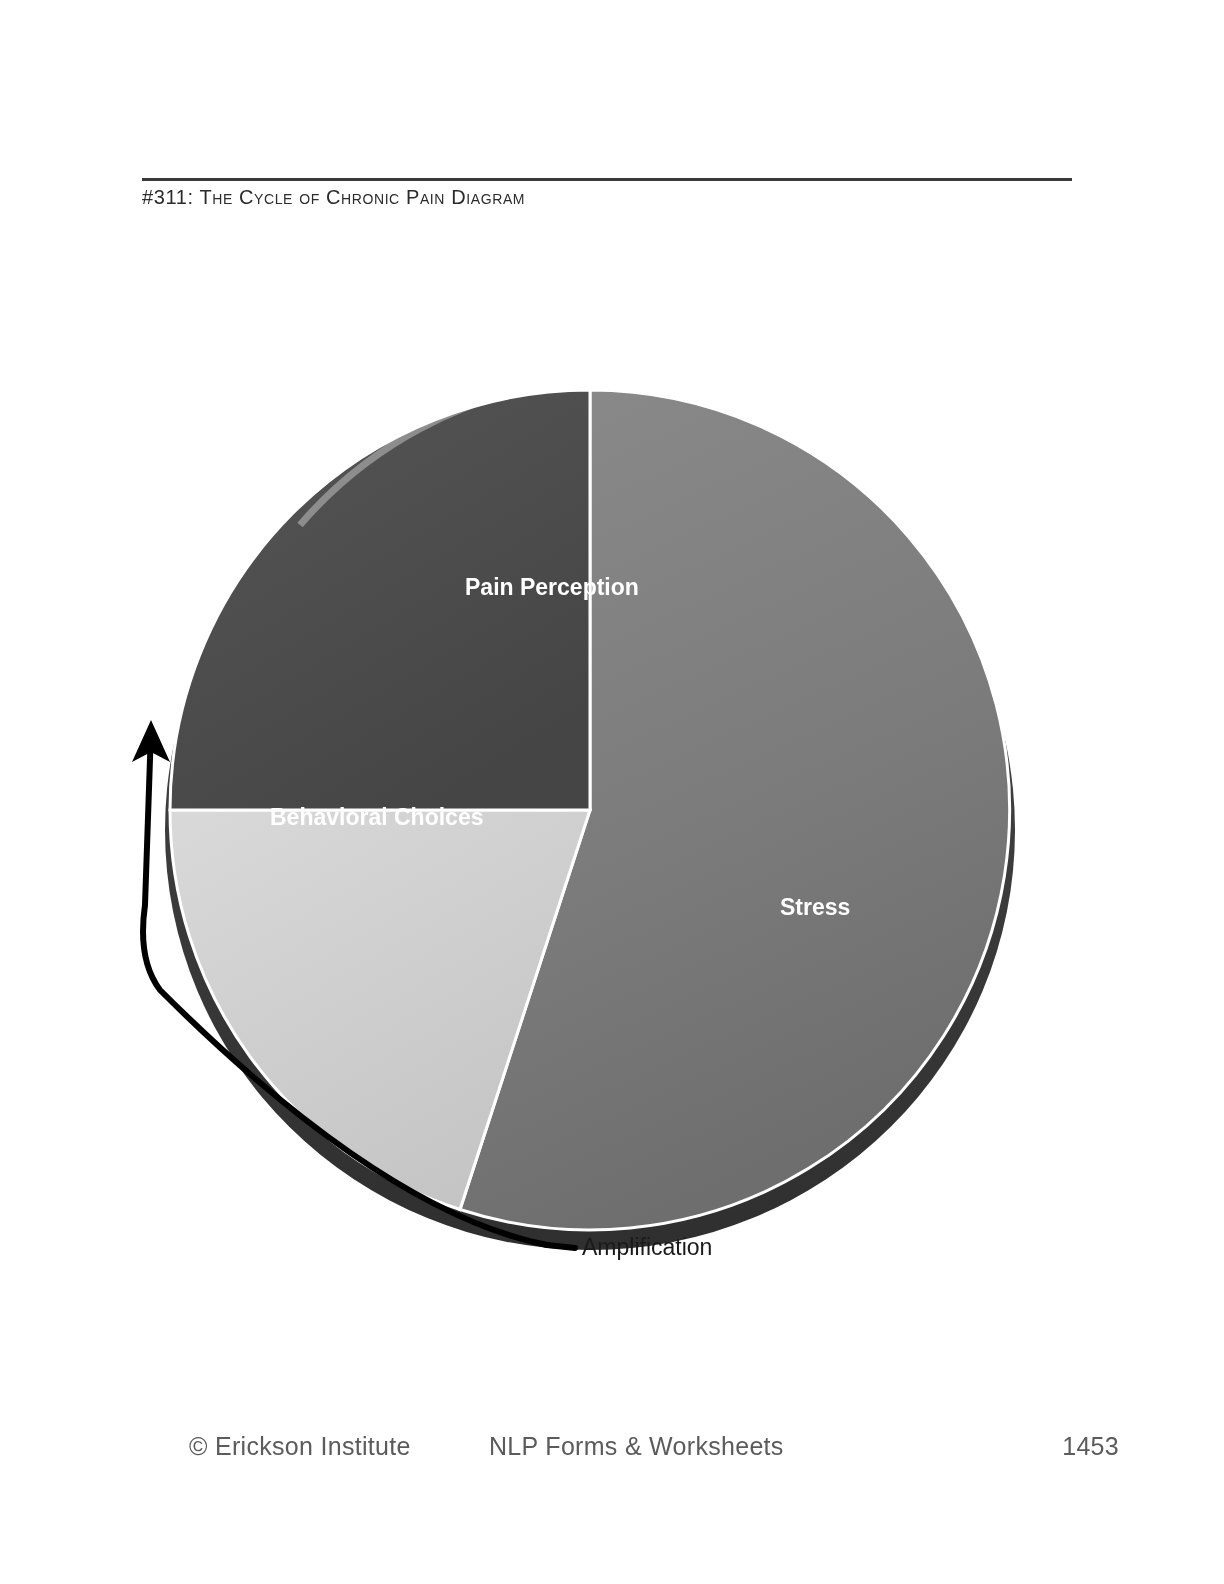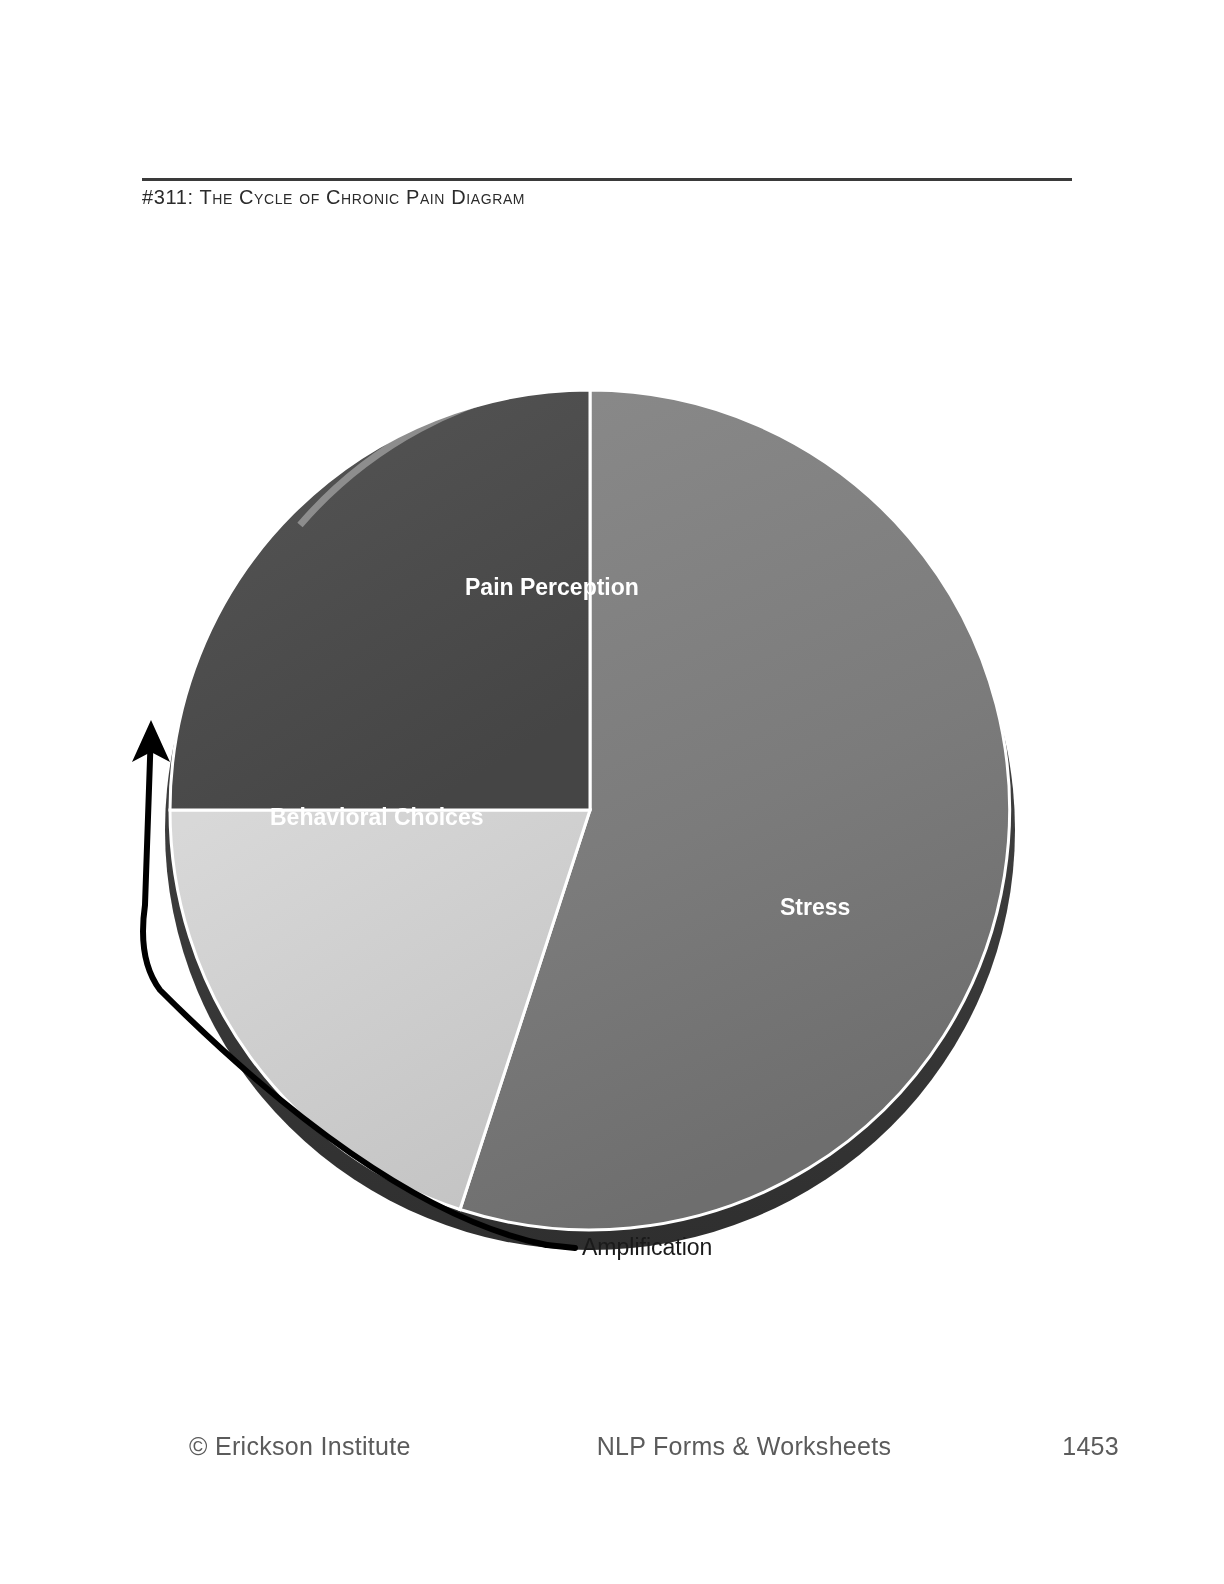--- a/index.html
+++ b/index.html
@@ -75,21 +75,21 @@
     top: 1432px;
     width: 930px;
     display: flex;
     align-items: baseline;
     font-size: 25px;
     color: #5b5b5b;
     letter-spacing: 0.3px;
     margin-left: 47px;
   }
   .footer .left { width: 300px; text-align: left; }
-  .footer .center { flex: 1; text-align: center; }
+  .footer .center { flex: 1; text-align: left; }
   .footer .right { width: 120px; text-align: right; }
 </style>
 </head>
 <body>
 
 <div class="page">
 
   <div class="header-rule"></div>
 
   <div class="header-title">

